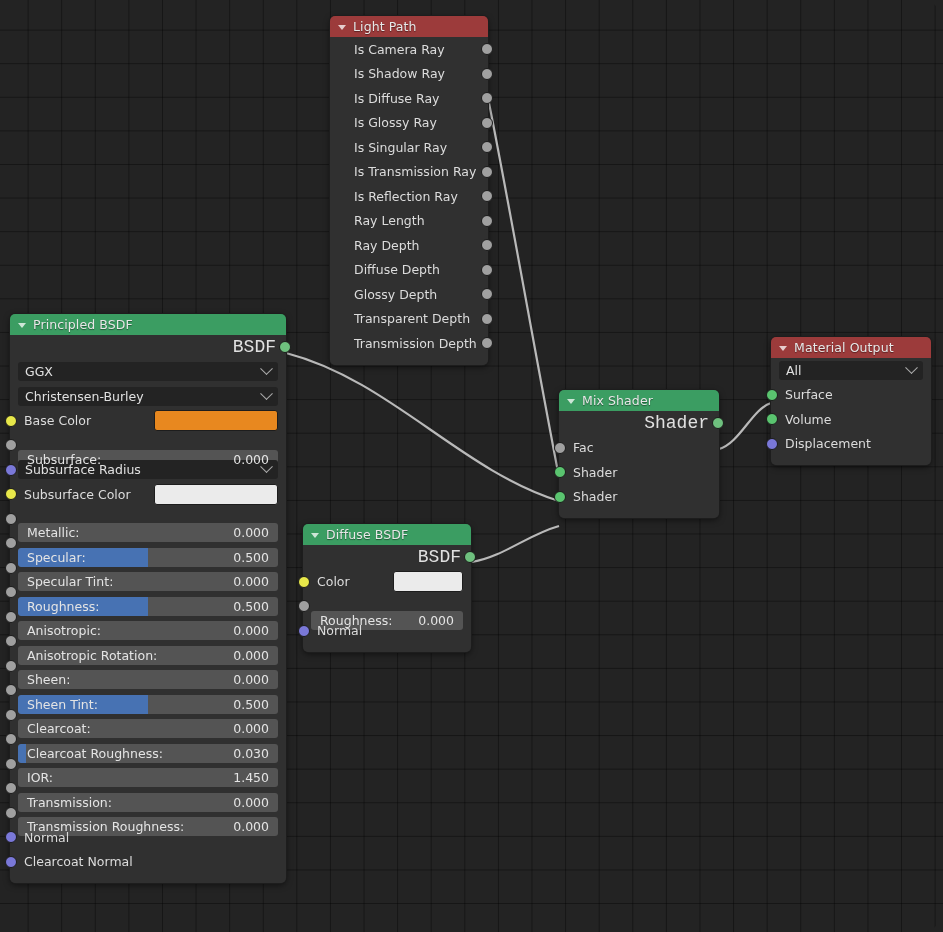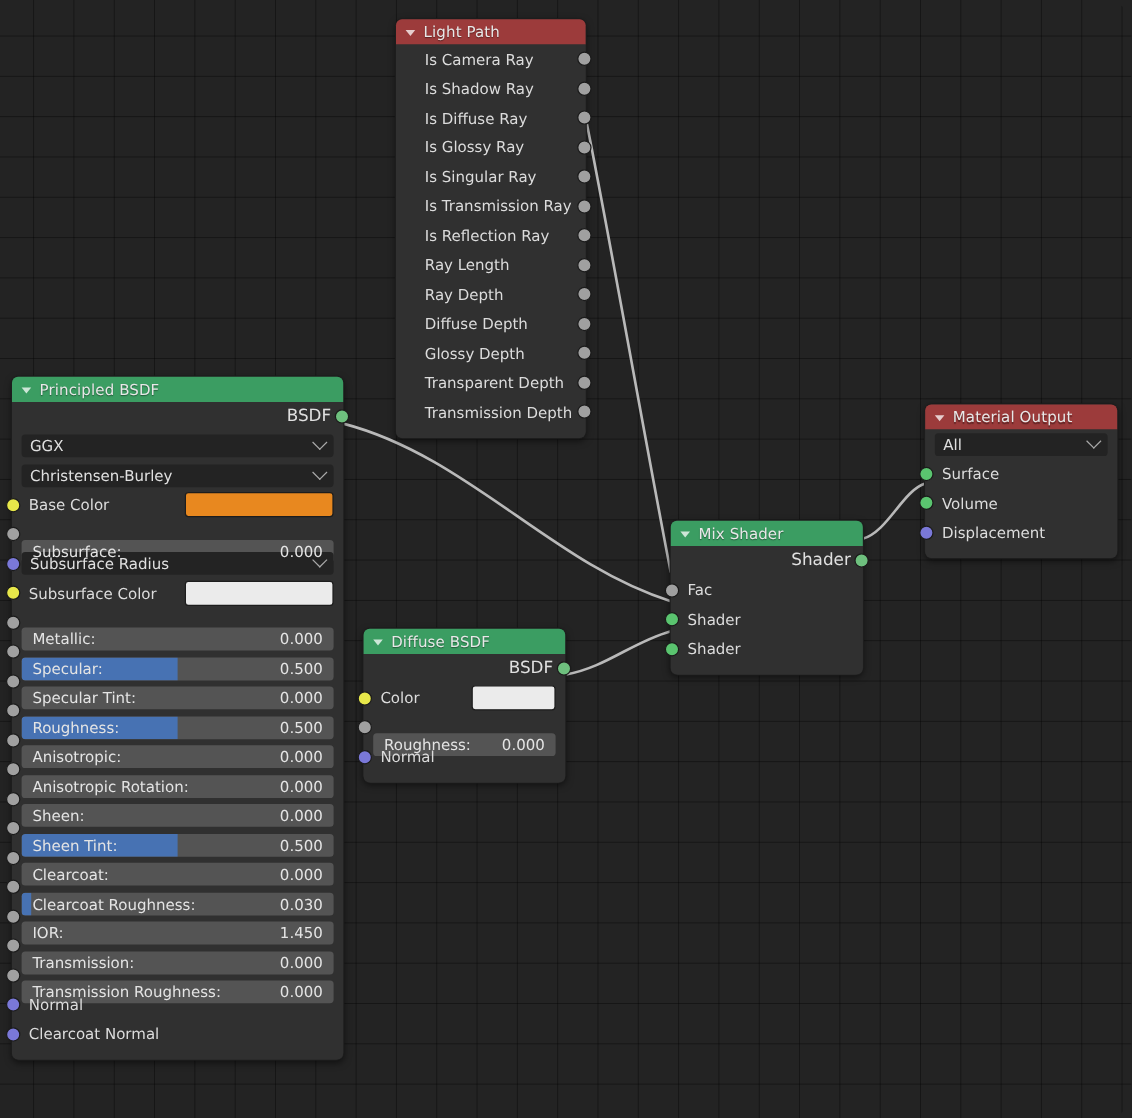--- a/index.html
+++ b/index.html
@@ -157,22 +157,23 @@
   }
   .labelrow .name { width: 50%; padding-left: 6px; }
   .labelrow .fieldhalf { flex: 1; display: flex; }
   .outlabel {
     position: relative;
     height: 24.5px;
     display: flex;
     align-items: center;
     justify-content: flex-end;
     padding-right: 10px;
-    font-size: 14px;
+    font-size: 18px;
     color: #e0e0e0;
+    font-family: Liberation Mono, monospace;
   }
 </style>
 </head>
 <body>
 
 <div id="editor">
 
   <svg id="noodles" viewBox="0 0 943 932" width="943" height="932">
     <path d="M 489,103 C 509,203 540,380 559,477" fill="none" stroke="#b9b9b9" stroke-width="2.2"></path>
     <path d="M 286,353 C 390,380 460,470 559,501" fill="none" stroke="#b9b9b9" stroke-width="2.2"></path>
@@ -436,21 +437,21 @@
             </div>
           </div>
           <div class="row in">
             <span class="sock left purple"></span>
             <span>Normal</span>
           </div>
         </div>
     </div>
   </div>
 
-  <div class="node" id="node-mix-shader" style="left:559px; top:434px; width:160px;">
+  <div class="node" id="node-mix-shader" style="left:559px; top:390px; width:160px;">
     <div class="node-header green">
       <span class="tri"></span>
       <span>Mix Shader</span>
     </div>
     <div class="node-body">
       <div class="outlabel">
         <span class="sock right shader"></span>
         <span>Shader</span>
       </div>
       <div id="ms-inputs">

